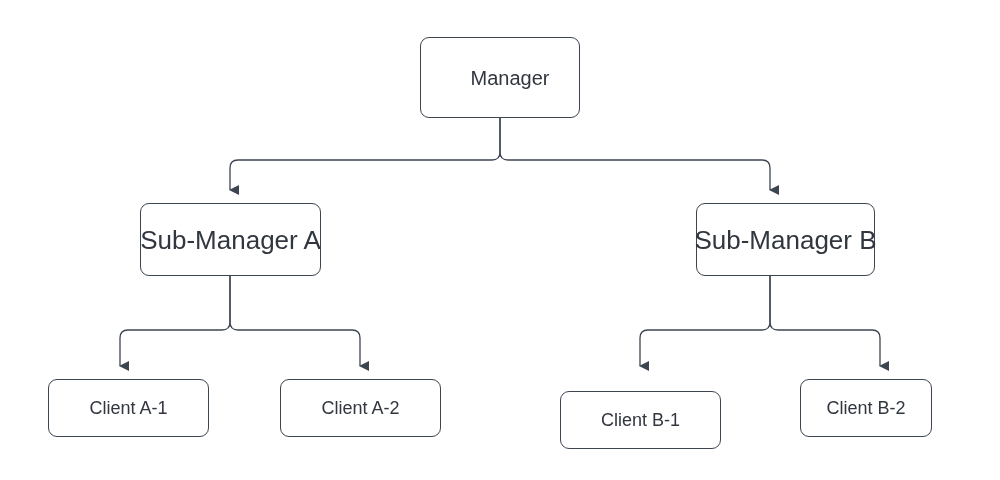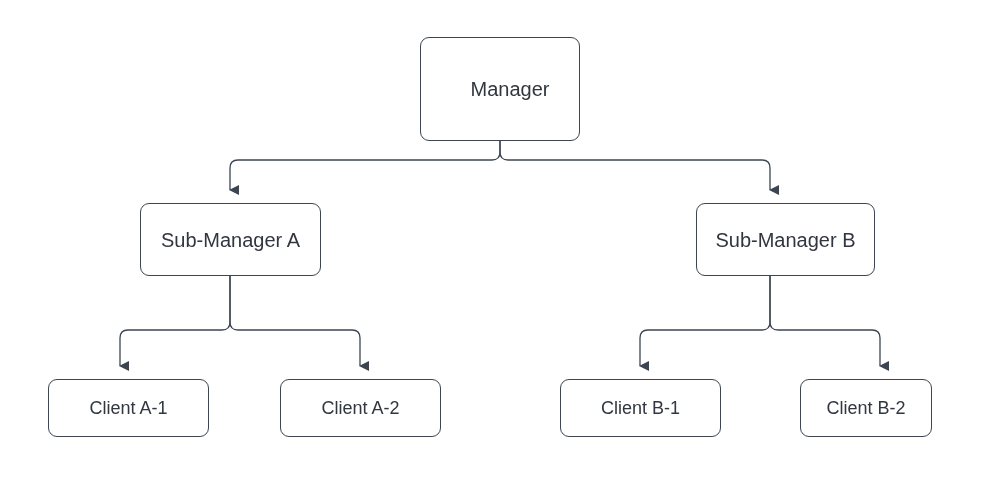--- a/index.html
+++ b/index.html
@@ -38,21 +38,21 @@
     z-index: 2;
   }
   .node-label {
     color: #31363f;
     font-family: "Liberation Sans", sans-serif;
     font-weight: 400;
     line-height: 1;
     white-space: nowrap;
   }
   .lvl0 .node-label { font-size: 20px; }
-  .lvl1 .node-label { font-size: 20px; }
+  .lvl1 .node-label { font-size: 26px; }
   .lvl2 .node-label { font-size: 18px; }
 </style>
 </head>
 <body>
 
 <div id="canvas">
 
   <svg id="edges" viewBox="0 0 1000 480" xmlns="http://www.w3.org/2000/svg">
     <defs>
       <marker id="arrow" viewBox="0 0 12 12" refX="6" refY="10" markerWidth="12" markerHeight="12" orient="auto-start-reverse" markerUnits="userSpaceOnUse">
@@ -69,41 +69,41 @@
       <path d="M 230 276 L 230 322 Q 230 330 222 330 L 128 330 Q 120 330 120 338 L 120 366" marker-end="url(#arrow)"></path>
 
       <path d="M 230 276 L 230 322 Q 230 330 238 330 L 352 330 Q 360 330 360 338 L 360 366" marker-end="url(#arrow)"></path>
 
       <path d="M 770 276 L 770 322 Q 770 330 762 330 L 648 330 Q 640 330 640 338 L 640 366" marker-end="url(#arrow)"></path>
 
       <path d="M 770 276 L 770 322 Q 770 330 778 330 L 872 330 Q 880 330 880 338 L 880 366" marker-end="url(#arrow)"></path>
     </g>
   </svg>
 
-  <div class="node lvl0" style="left:420px; top:37px; width:160px; height:104px;padding-left:20px;">
+  <div class="node lvl0" style="left:420px; top:37px; width:160px; height:81px;padding-left:20px;">
     <span class="node-label">Manager</span>
   </div>
 
   <div class="node lvl1" style="left:140px; top:203px; width:181px; height:73px;">
     <span class="node-label">Sub-Manager A</span>
   </div>
 
   <div class="node lvl1" style="left:680px; top:203px; width:179px; height:73px;margin-left:16px;">
     <span class="node-label">Sub-Manager B</span>
   </div>
 
   <div class="node lvl2" style="left:40px; top:379px; width:161px; height:58px;margin-left:8px;">
     <span class="node-label">Client A-1</span>
   </div>
 
   <div class="node lvl2" style="left:280px; top:379px; width:161px; height:58px;">
     <span class="node-label">Client A-2</span>
   </div>
 
-  <div class="node lvl2" style="left:560px; top:379px; width:161px; height:58px;">
+  <div class="node lvl2" style="left:560px; top:391px; width:161px; height:58px;">
     <span class="node-label">Client B-1</span>
   </div>
 
   <div class="node lvl2" style="left:800px; top:379px; width:132px; height:58px;">
     <span class="node-label">Client B-2</span>
   </div>
 
 </div>
 
 </body></html>

